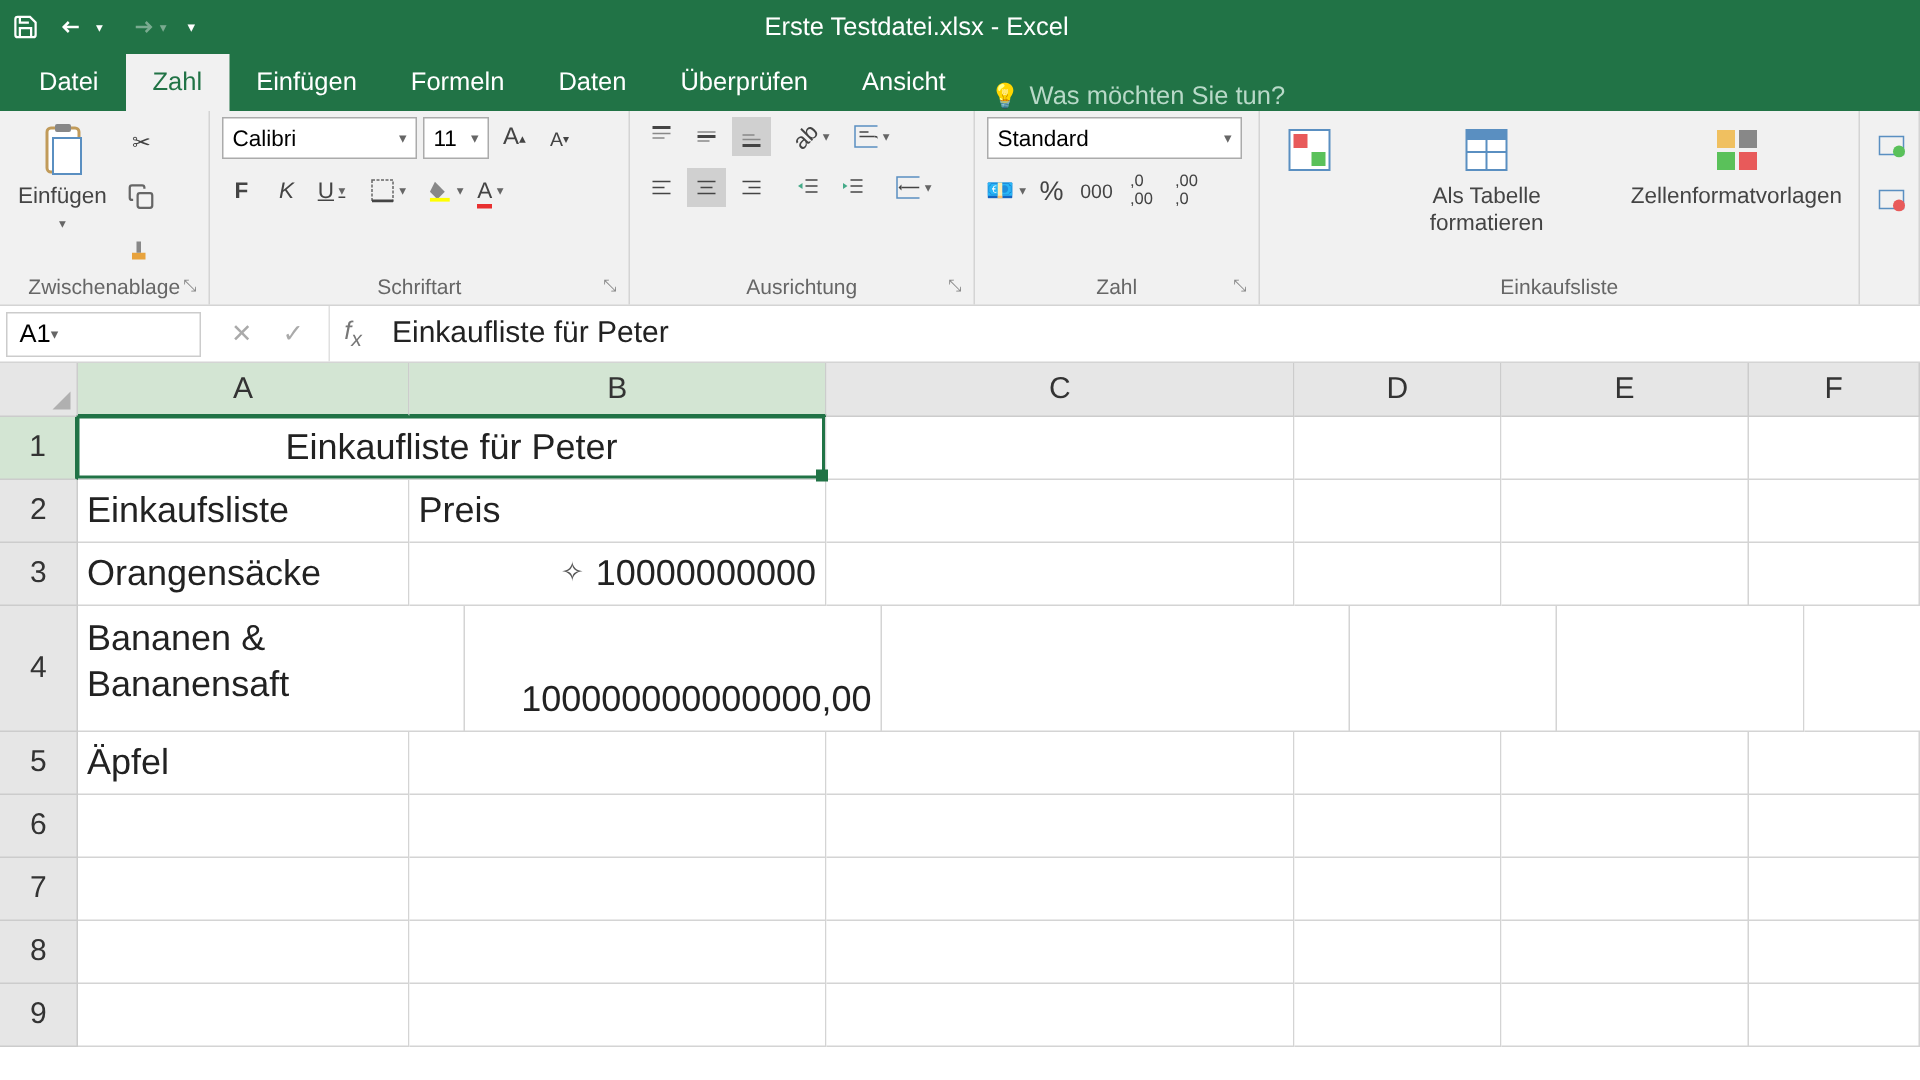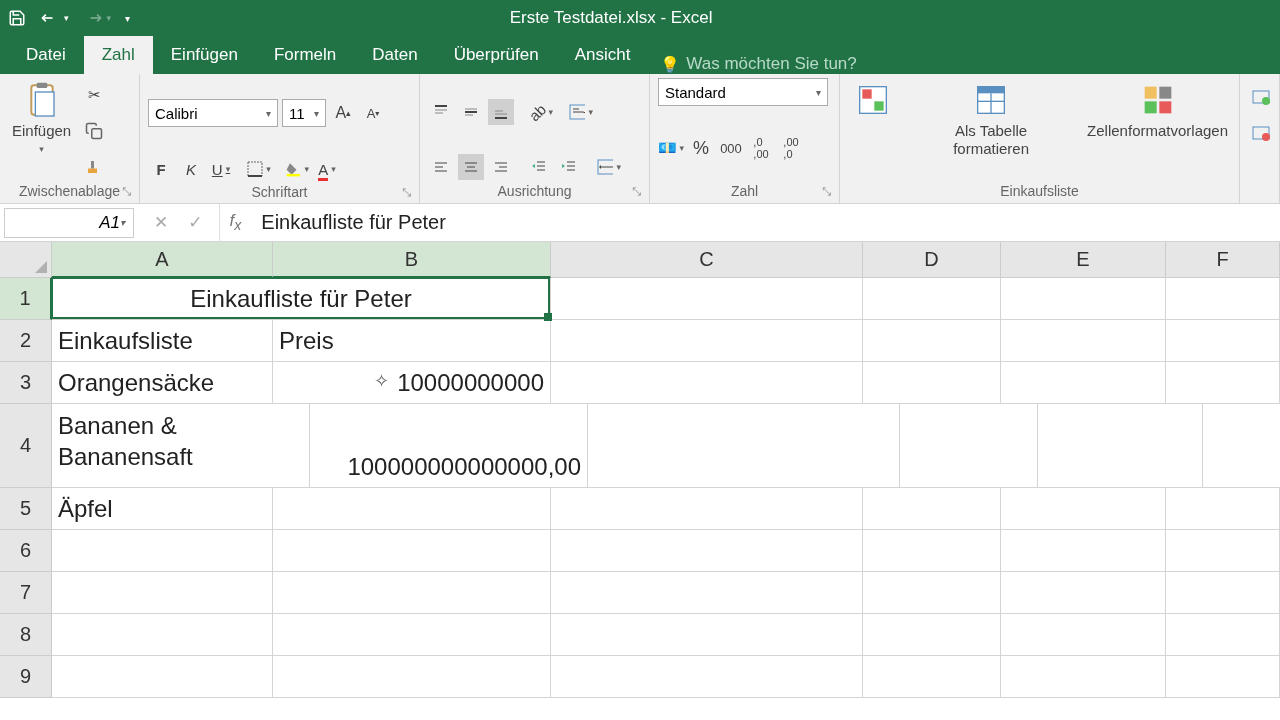--- a/index.html
+++ b/index.html
@@ -23,32 +23,32 @@
 .group { border-right: 1px solid #d4d4d4; padding: 4px 8px 2px 8px; display: flex; flex-direction: column; justify-content: space-between; }
 .group-ctrl { display: flex; gap: 6px; align-items: flex-start; flex: 1; }
 .group-label { text-align: center; color: #666; font-size: 14px; padding: 2px 0; display: flex; justify-content: center; align-items: center; gap: 6px; position: relative; }
 .group-label .launcher { position: absolute; right: 0; color: #888; font-size: 11px; cursor: pointer; }
 
 .bigbtn { display: flex; flex-direction: column; align-items: center; gap: 4px; padding: 4px; cursor: pointer; min-width: 50px; }
 .bigbtn .icn { width: 36px; height: 36px; display: flex; align-items: center; justify-content: center; }
 .bigbtn span { font-size: 15px; color: #444; text-align: center; line-height: 1.2; }
 
 .col { display: flex; flex-direction: column; gap: 6px; }
-.row { display: flex; gap: 4px; align-items: center; margin-top: 21px; }
+.row { display: flex; gap: 4px; align-items: center; }
 .smbtn { width: 26px; height: 26px; display: flex; align-items: center; justify-content: center; cursor: pointer; color: #444; font-size: 15px; border: 1px solid transparent; }
 .smbtn.dd::after { content: '▾'; font-size: 9px; color: #666; margin-left: 3px; }
 
 .font-select { border: 1px solid #ababab; background: #fff; height: 28px; padding: 0 6px; font-size: 15px; display: flex; align-items: center; justify-content: space-between; cursor: pointer; }
 .font-name { width: 130px; }
 .font-size { width: 44px; }
 .font-select .caret { font-size: 10px; color: #666; }
 
 
 .formula-row { display: flex; align-items: center; border-bottom: 1px solid #d4d4d4; height: 38px; background: #fff; }
-.namebox { width: 130px; border: 1px solid #ccc; margin: 4px; padding: 4px 8px; font-size: 17px; display: flex; justify-content: flex-end; align-items: center; cursor: text; font-style: italic; }
+.namebox { width: 130px; border: 1px solid #ccc; margin: 4px; padding: 4px 8px; font-size: 17px; display: flex; justify-content: flex-start; align-items: center; cursor: text; }
 .namebox .caret { font-size: 10px; color: #666; }
 .fb-btns { display: flex; gap: 8px; padding: 0 10px; border-right: 1px solid #e0e0e0; height: 100%; align-items: center; }
 .fb-btn { color: #aaa; font-size: 17px; cursor: pointer; padding: 0 6px; }
 .fb-fx { font-style: italic; color: #777; font-size: 17px; padding: 0 10px; }
 .fb-input { flex: 1; padding: 0 10px; font-size: 20px; color: #222; }
 .corner { width: 52px; height: 36px; background: #e6e6e6; border-right: 1px solid #ccc; border-bottom: 1px solid #ccc; position: relative; }
 .corner::after { content: ''; position: absolute; right: 4px; bottom: 4px; width: 0; height: 0; border-style: solid; border-width: 0 0 12px 12px; border-color: transparent transparent #b0b0b0 transparent; }
 .col-headers { display: flex; }
 .colh { background: #e6e6e6; border-right: 1px solid #ccc; border-bottom: 1px solid #ccc; display: flex; align-items: center; justify-content: center; font-size: 20px; height: 36px; color: #333; cursor: pointer; }
 .colh.sel { background: #d3e5d3; border-bottom: 2px solid #217346; }

